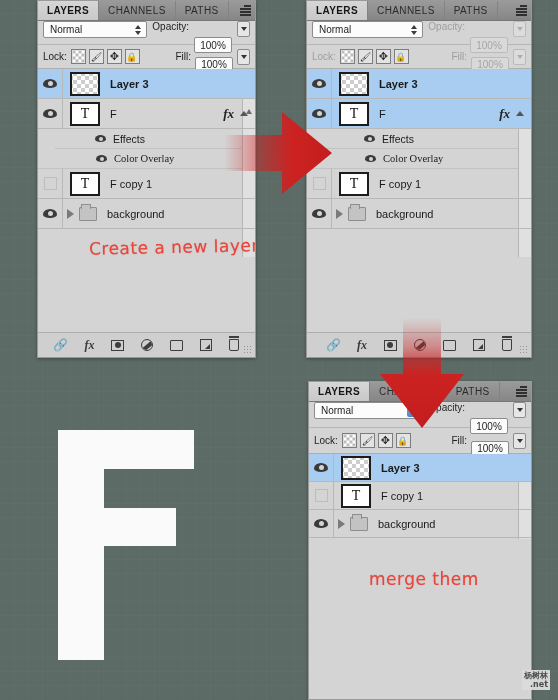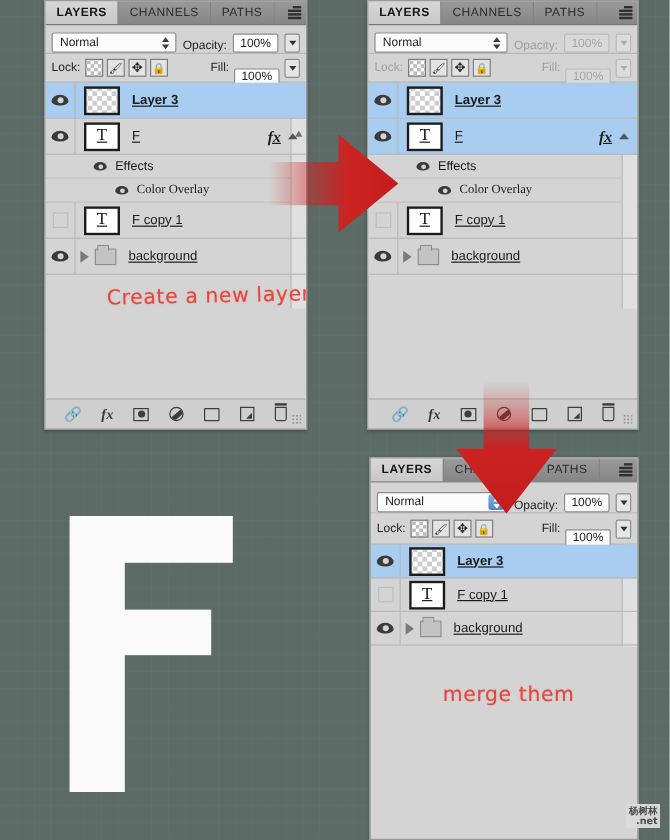--- a/index.html
+++ b/index.html
@@ -86,21 +86,21 @@
     background: linear-gradient(#9a9a9a,#868686);
     display: flex; flex-direction: column;
     justify-content: center; align-items: flex-end;
     padding-right: 4px; gap: 1.5px;
   }
   .panel-menu i { display: block; width: 11px; height: 1.5px; background: #2f2f2f; }
   .panel-menu i:first-child { width: 7px; }
 
   
   .blend-row {
-    display: flex; align-items: flex-end;
+    display: flex; align-items: flex-start;
     height: 24px;
     padding: 0 5px;
     gap: 5px;
     background: #d4d4d4;
     border-bottom: 1px solid #b6b6b6;
   }
   .blend-select {
     position: relative;
     flex: 1;
     height: 17px;
@@ -184,21 +184,20 @@
   .lk-lock::after  { content:"🔒"; font-size: 9px; }
   .spacer { flex: 1; }
 
   
   .layer-list { background: #d4d4d4; }
   .lrow {
     display: flex; align-items: center;
     height: 30px;
     border-bottom: 1px solid #b8b8b8;
     position: relative;
-    text-decoration: underline;
   }
   .lrow.selected { background: #a8cdf0; }
   .eye-cell {
     width: 25px; height: 100%;
     border-right: 1px solid #b8b8b8;
     display: flex; align-items: center; justify-content: center;
   }
   .eye {
     width: 14px; height: 9px;
     border-radius: 50% 50% 50% 50% / 60% 60% 40% 40%;
@@ -276,21 +275,21 @@
   .erow .eye-small {
     width: 11px; height: 7px;
     border-radius: 50% 50% 50% 50% / 60% 60% 40% 40%;
     background: #3a3a3a; position: relative;
   }
   .erow .eye-small::after {
     content:""; position:absolute; left:3.5px; top:1.5px;
     width:4px; height:4px; border-radius:50%; background:#d4d4d4;
   }
   .erow .etext { margin-left: 7px; font-size: 10.5px; color: #1a1a1a; }
-  .erow.lvl1 { padding-left: 40px; }
+  .erow.lvl1 { padding-left: 40px; margin-left: 17px; }
   .erow.lvl2 { padding-left: 58px; font-family: Liberation Serif, serif; }
 
   
   .footer {
     position: absolute;
     left: 0; right: 0; bottom: 0;
     height: 25px;
     background: #cfcfcf;
     border-top: 1px solid #aeaeae;
     display: flex; align-items: center;

